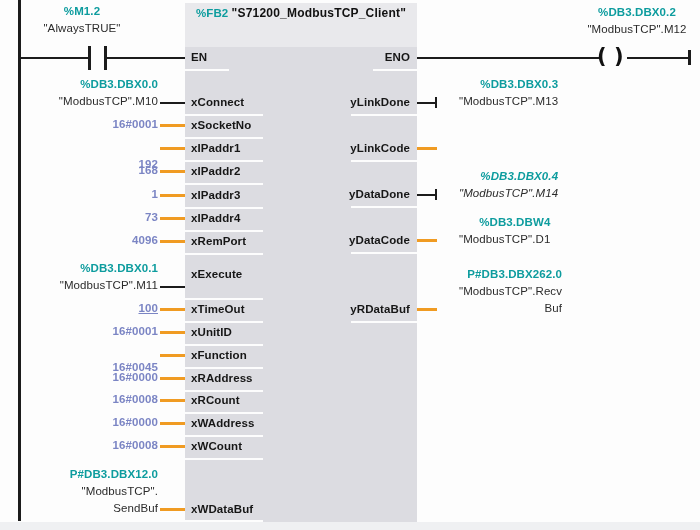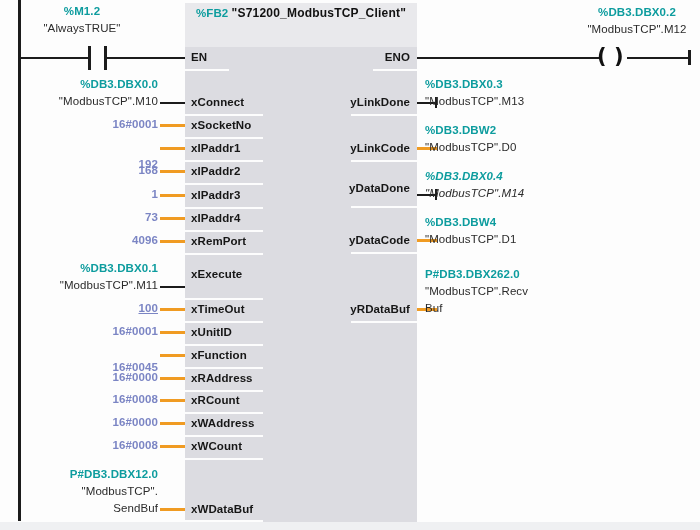--- a/index.html
+++ b/index.html
@@ -11,21 +11,21 @@
   }
   .t { position:absolute; white-space:nowrap; line-height:17px; }
   .t span { display:block; }
   .addr { color:#0d9c9e; font-weight:700; }
   .opd  { color:#2b2b2b; font-weight:400; }
   .val  { color:#7b85c4; font-weight:700; }
   .pin  { position:absolute; font-weight:700; color:#161616; line-height:15px; white-space:nowrap; }
   .pin-l { left:191px; }
   .pin-r { right:290px; }
   .stack-l { right:542px; text-align:right; }
-  .stack-r { left:425px; text-align:left; }
+  .stack-r { left:459px; text-align:right; }
   .wire { position:absolute; height:2px; background:#1c1c1c; }
   .owire { position:absolute; height:3px; background:#f09b22; }
   .vbar { position:absolute; width:3px; background:#1c1c1c; }
   .tick { position:absolute; width:2px; height:11px; background:#1c1c1c; }
   .sep { position:absolute; height:2px; background:rgba(255,255,255,.92); }
   #fb-block { position:absolute; left:185px; top:3px; width:232px; height:519px; background:#dcdce1; }
   #fb-header { position:absolute; left:0; top:0; width:232px; height:44px; background:#e9e9ec; text-align:center; line-height:17px; padding-top:2px; box-sizing:border-box; }
   #fb-title { color:#111; font-weight:700; font-size:12px; letter-spacing:.2px; }
   .paren { position:absolute; font-family:"DejaVu Sans",sans-serif; font-weight:700; font-size:21px; color:#111; line-height:21px; }
   #bottom-strip { position:absolute; left:0; top:522px; width:700px; height:8px; background:#eff0f2; }
@@ -156,42 +156,38 @@
 
   <div class="t stack-l" style="top:466px;">
     <span class="addr">P#DB3.DBX12.0</span>
     <span class="opd">"ModbusTCP".</span>
     <span class="opd">SendBuf</span>
   </div>
   <div class="owire" style="left:160px; top:508px; width:25px;"></div>
 
   <div class="pin pin-r" style="top:95px;">yLinkDone</div>
   <div class="pin pin-r" style="top:141px;">yLinkCode</div>
-  <div class="pin pin-r" style="top:181px;">yDataDone</div>
+  <div class="pin pin-r" style="top:187px;">yDataDone</div>
   <div class="pin pin-r" style="top:233px;">yDataCode</div>
   <div class="pin pin-r" style="top:302px;">yRDataBuf</div>
 
   <div class="sep" style="left:351px; top:114px; width:66px;"></div>
   <div class="sep" style="left:351px; top:160px; width:66px;"></div>
   <div class="sep" style="left:351px; top:206px; width:66px;"></div>
   <div class="sep" style="left:351px; top:252px; width:66px;"></div>
   <div class="sep" style="left:351px; top:321px; width:66px;"></div>
 
   <div class="wire" style="left:417px; top:102px; width:18px;"></div>
   <div class="tick" style="left:435px; top:97px;"></div>
   <div class="t stack-r" style="top:76px;">
     <span class="addr">%DB3.DBX0.3</span>
     <span class="opd">"ModbusTCP".M13</span>
   </div>
 
   <div class="owire" style="left:417px; top:147px; width:20px;"></div>
-  <div class="t stack-r" style="top:122px;">
-    <span class="addr">%DB3.DBW2</span>
-    <span class="opd">"ModbusTCP".D0</span>
-  </div>
 
   <div class="wire" style="left:417px; top:194px; width:18px;"></div>
   <div class="tick" style="left:435px; top:189px;"></div>
   <div class="t stack-r" style="top:168px;font-style:italic;">
     <span class="addr">%DB3.DBX0.4</span>
     <span class="opd">"ModbusTCP".M14</span>
   </div>
 
   <div class="owire" style="left:417px; top:239px; width:20px;"></div>
   <div class="t stack-r" style="top:214px;">

